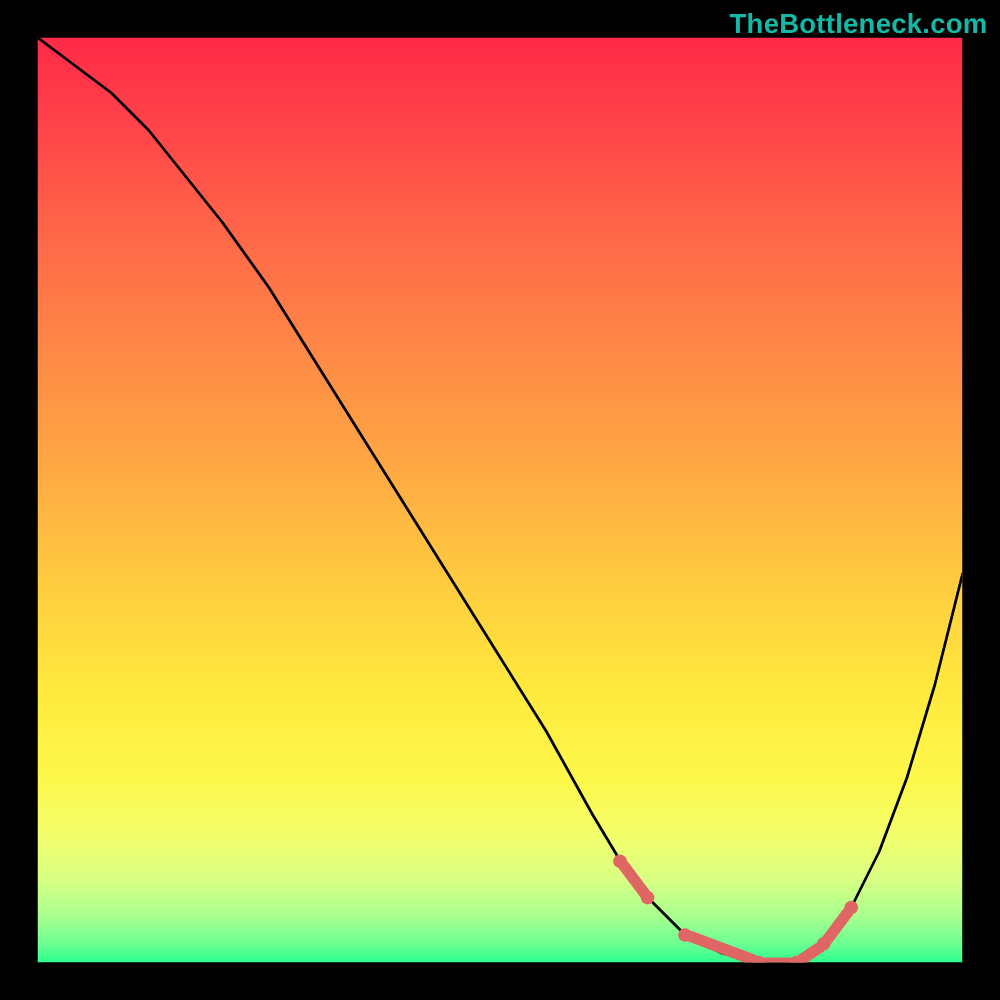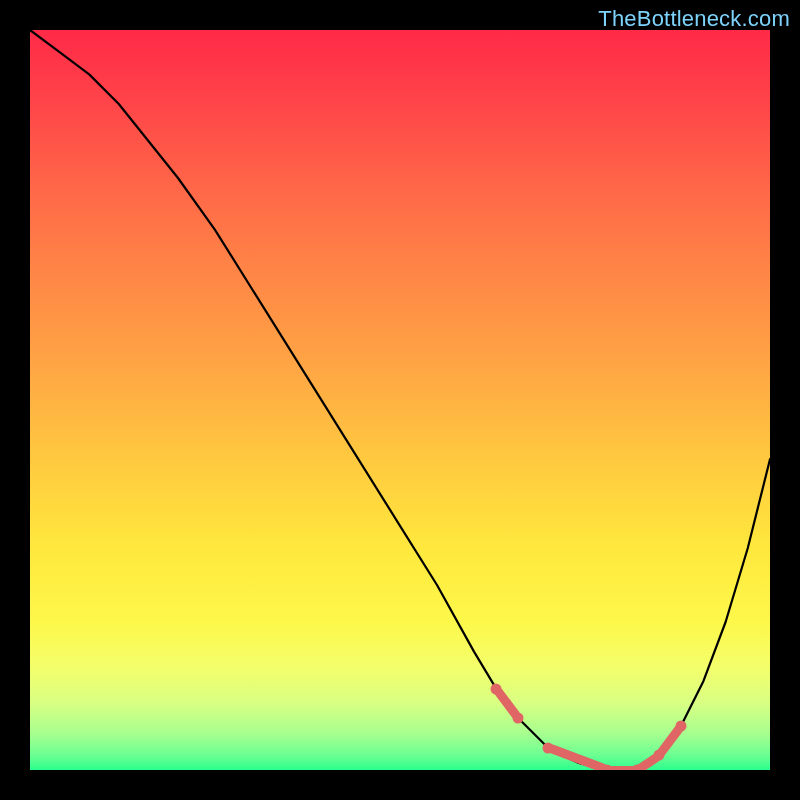--- a/index.html
+++ b/index.html
@@ -8,23 +8,23 @@
     height: 800px;
     background: #000;
     position: relative;
     font-family: Arial, sans-serif;
     overflow: hidden;
   }
   .watermark {
     position: absolute;
     top: 6px;
     right: 10px;
-    color: #7dd3fc;
+    color: #14b8a6;
     font-size: 22px;
-    font-weight: 400;
+    font-weight: 700;
     z-index: 10;
     letter-spacing: 0.2px;
   }
   .frame {
     position: absolute;
     top: 30px;
     left: 30px;
     width: 740px;
     height: 740px;
     overflow: hidden;

